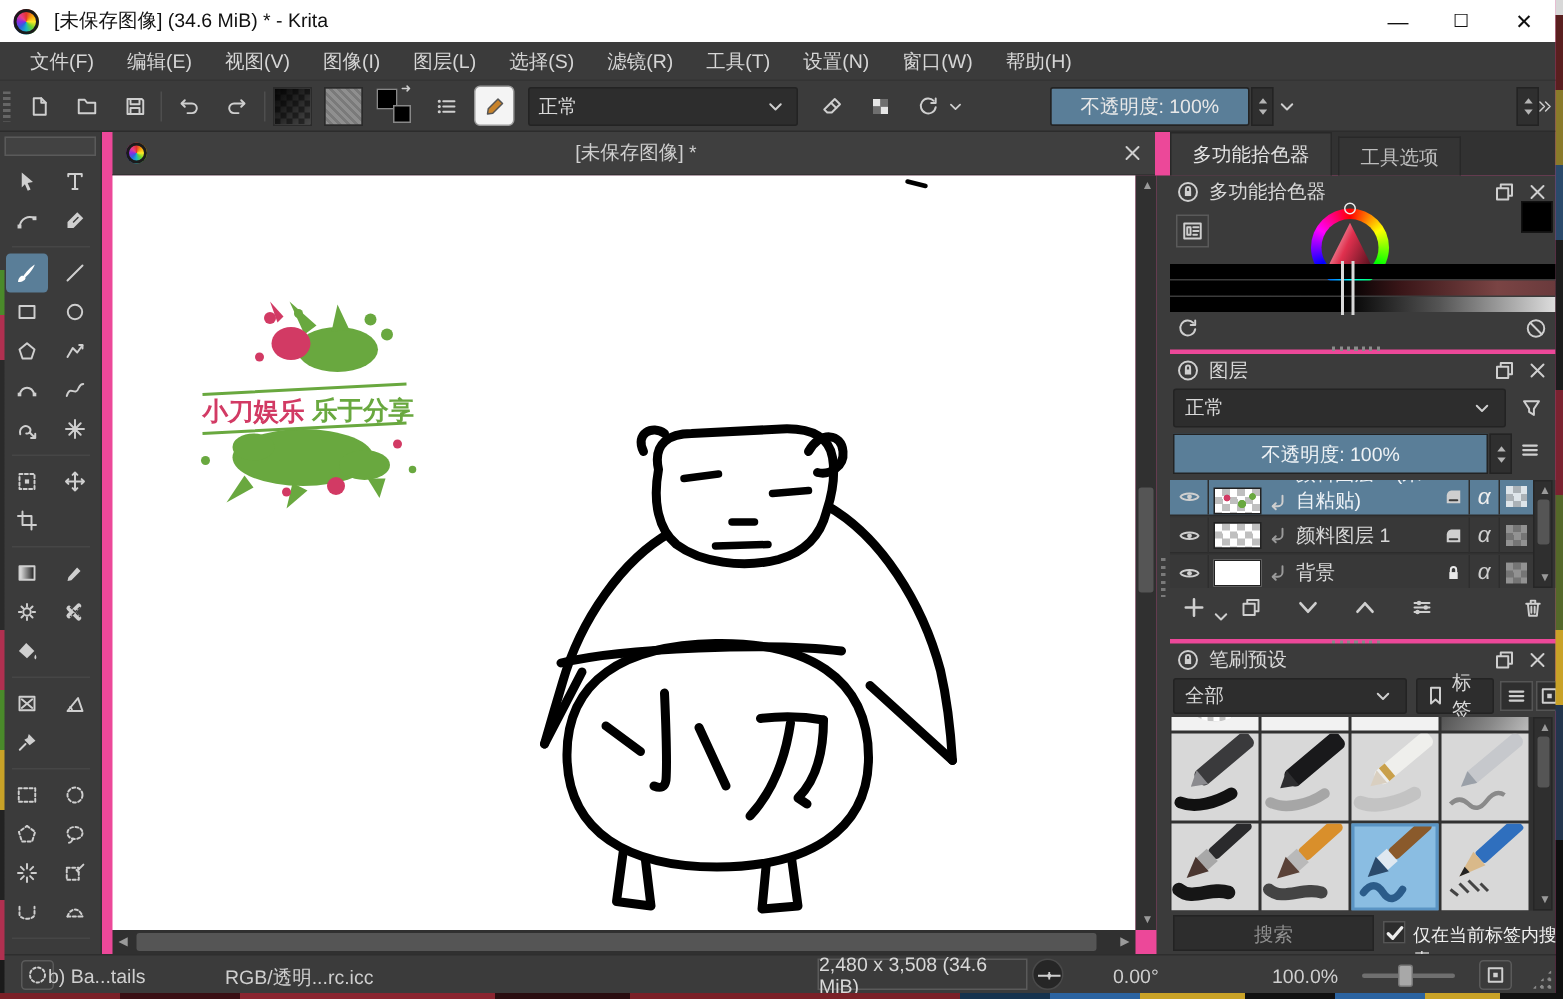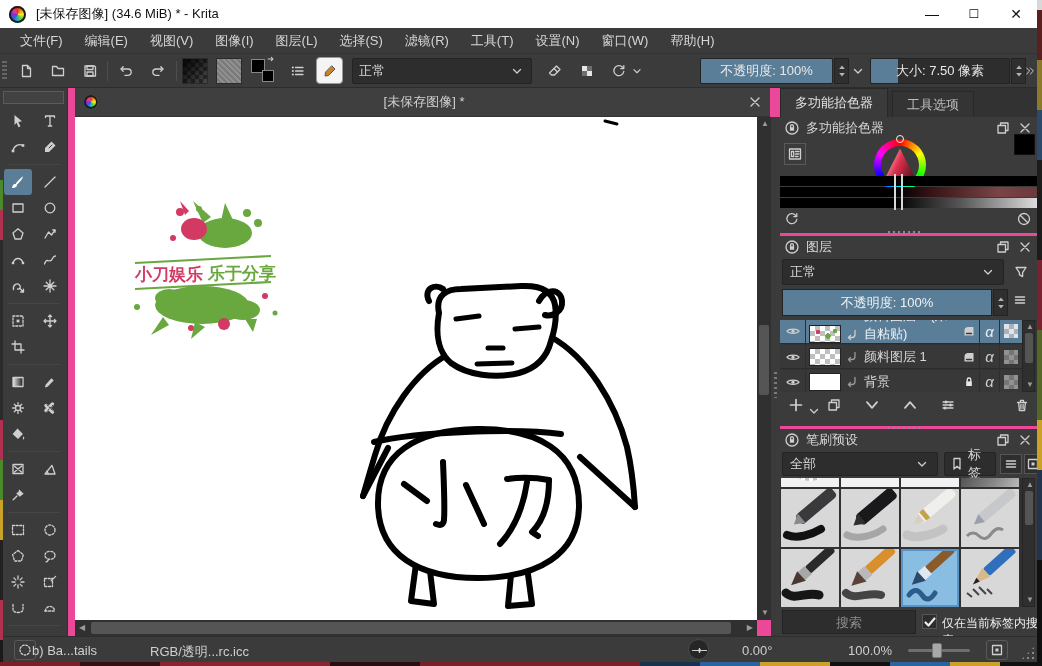--- a/index.html
+++ b/index.html
@@ -219,24 +219,20 @@
             <path d="M8 2.5 10.8 6H5.2Z" fill="#b5b5b5" stroke="none"></path>
             <path d="M8 13.5 5.2 10h5.6Z" fill="#b5b5b5" stroke="none"></path>
           </svg>
         </span>
       </span>
     <span class="tbtn ic" style="left:850px;width:16px">
         <svg viewBox="0 0 16 16" width="16" height="16">
           <path d="M4.5 6.5 8 10l3.5-3.5"></path>
         </svg>
       </span>
-    <span class="slider-btn" style="left:870px;width:140px;">
-      <span class="slider-fill" style="width:27px"></span>
-      <span class="slider-txt">大小: 7.50 像素</span>
-    </span>
     <span class="spin" style="left:1011px">
         <span class="ic">
           <svg viewBox="0 0 16 16" width="16" height="16">
             <path d="M8 2.5 10.8 6H5.2Z" fill="#b5b5b5" stroke="none"></path>
             <path d="M8 13.5 5.2 10h5.6Z" fill="#b5b5b5" stroke="none"></path>
           </svg>
         </span>
       </span>
     <span class="tbtn ic" style="left:1024px;width:12px">
         <svg viewBox="0 0 16 16" width="16" height="16">
@@ -965,20 +961,21 @@
   <span class="abs" style="left:942px;top:615px;color:#f0f0f0;font-size:12px;">仅在当前标签内搜索</span>
 
   <div class="abs statusbar">
     <span class="abs ic" style="left:14px;top:3px;width:22px;height:20px;border:1px solid #5a5a5a;border-radius:3px;">
         <svg viewBox="0 0 16 16" width="16" height="16">
           <circle cx="8" cy="8" r="5" stroke-dasharray="1.7 1.7"></circle>
         </svg>
       </span>
     <span class="sb-text" style="left:32px;">b) Ba...tails</span>
     <span class="sb-text" style="left:150px;">RGB/透明...rc.icc</span>
+    <span class="sb-box" style="left:545px;width:140px;">2,480 x 3,508 (34.6 MiB)</span>
     <span class="angle-circle" style="left:688px;">
       <svg width="21" height="21" viewBox="0 0 21 21">
           <path d="M3 10.5h15M10.5 8v5" stroke="#cfcfcf" stroke-width="1.2"></path>
           <circle cx="10.5" cy="10.5" r="1.4" fill="#cfcfcf"></circle>
         </svg>
     </span>
     <span class="sb-text" style="left:742px;">0.00°</span>
     <span class="sb-text" style="left:848px;text-align:right;">100.0%</span>
     <span class="zoom-track" style="left:908px;">
       <span class="zoom-fill"></span>

